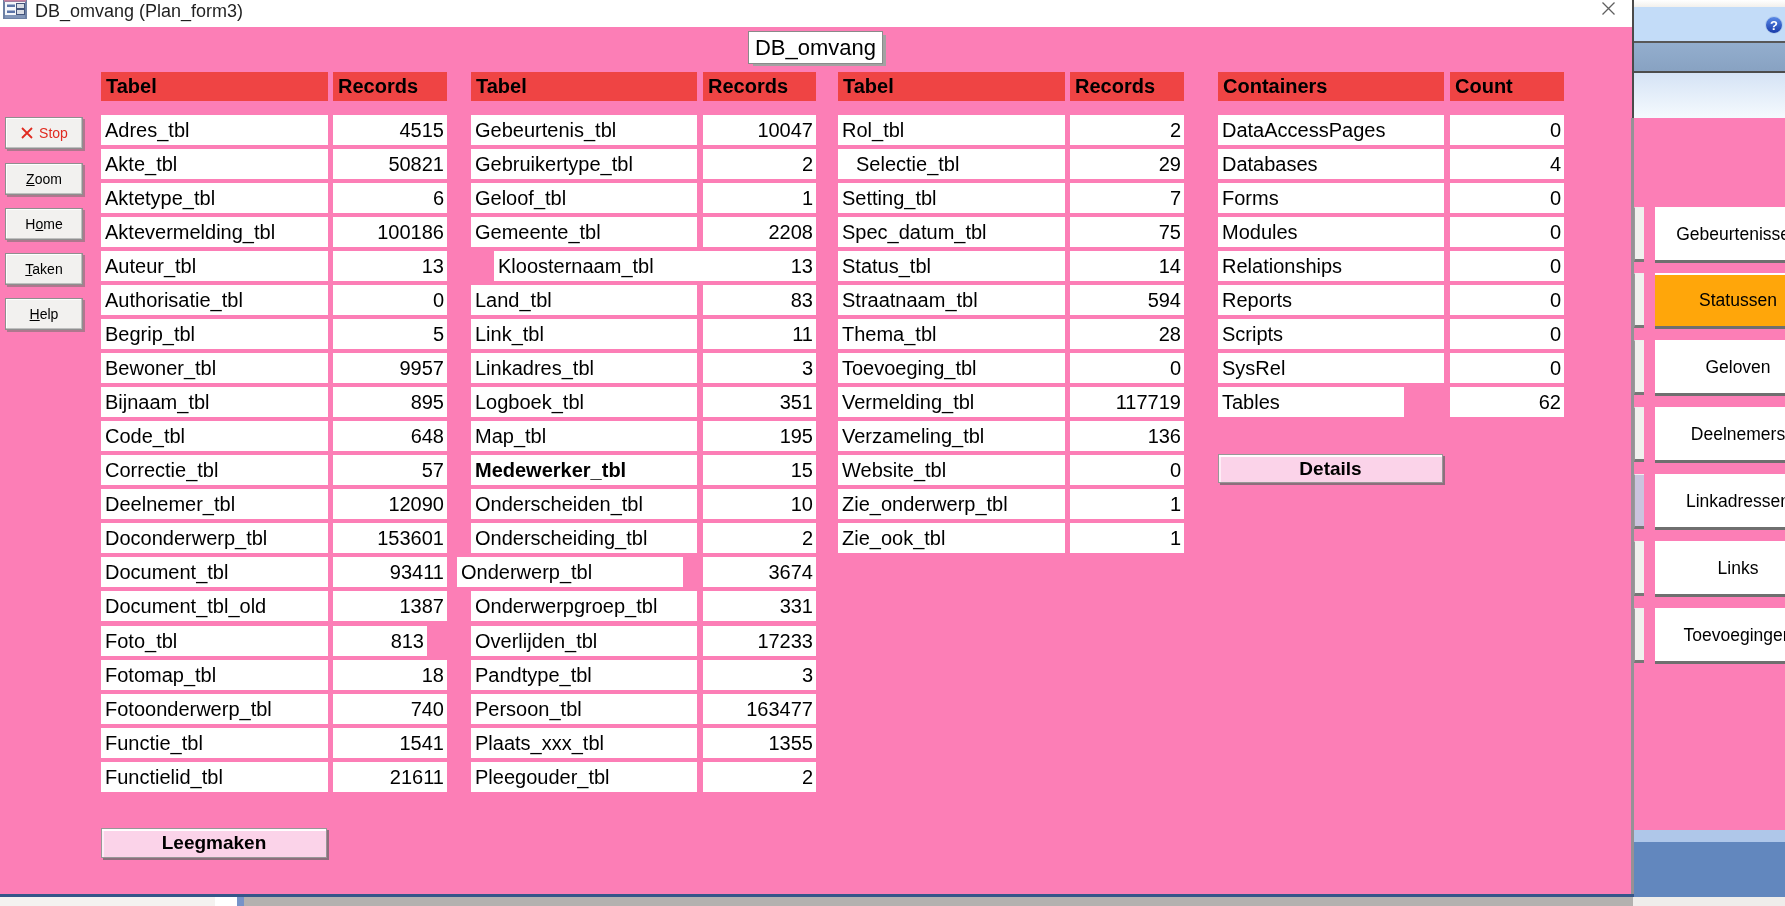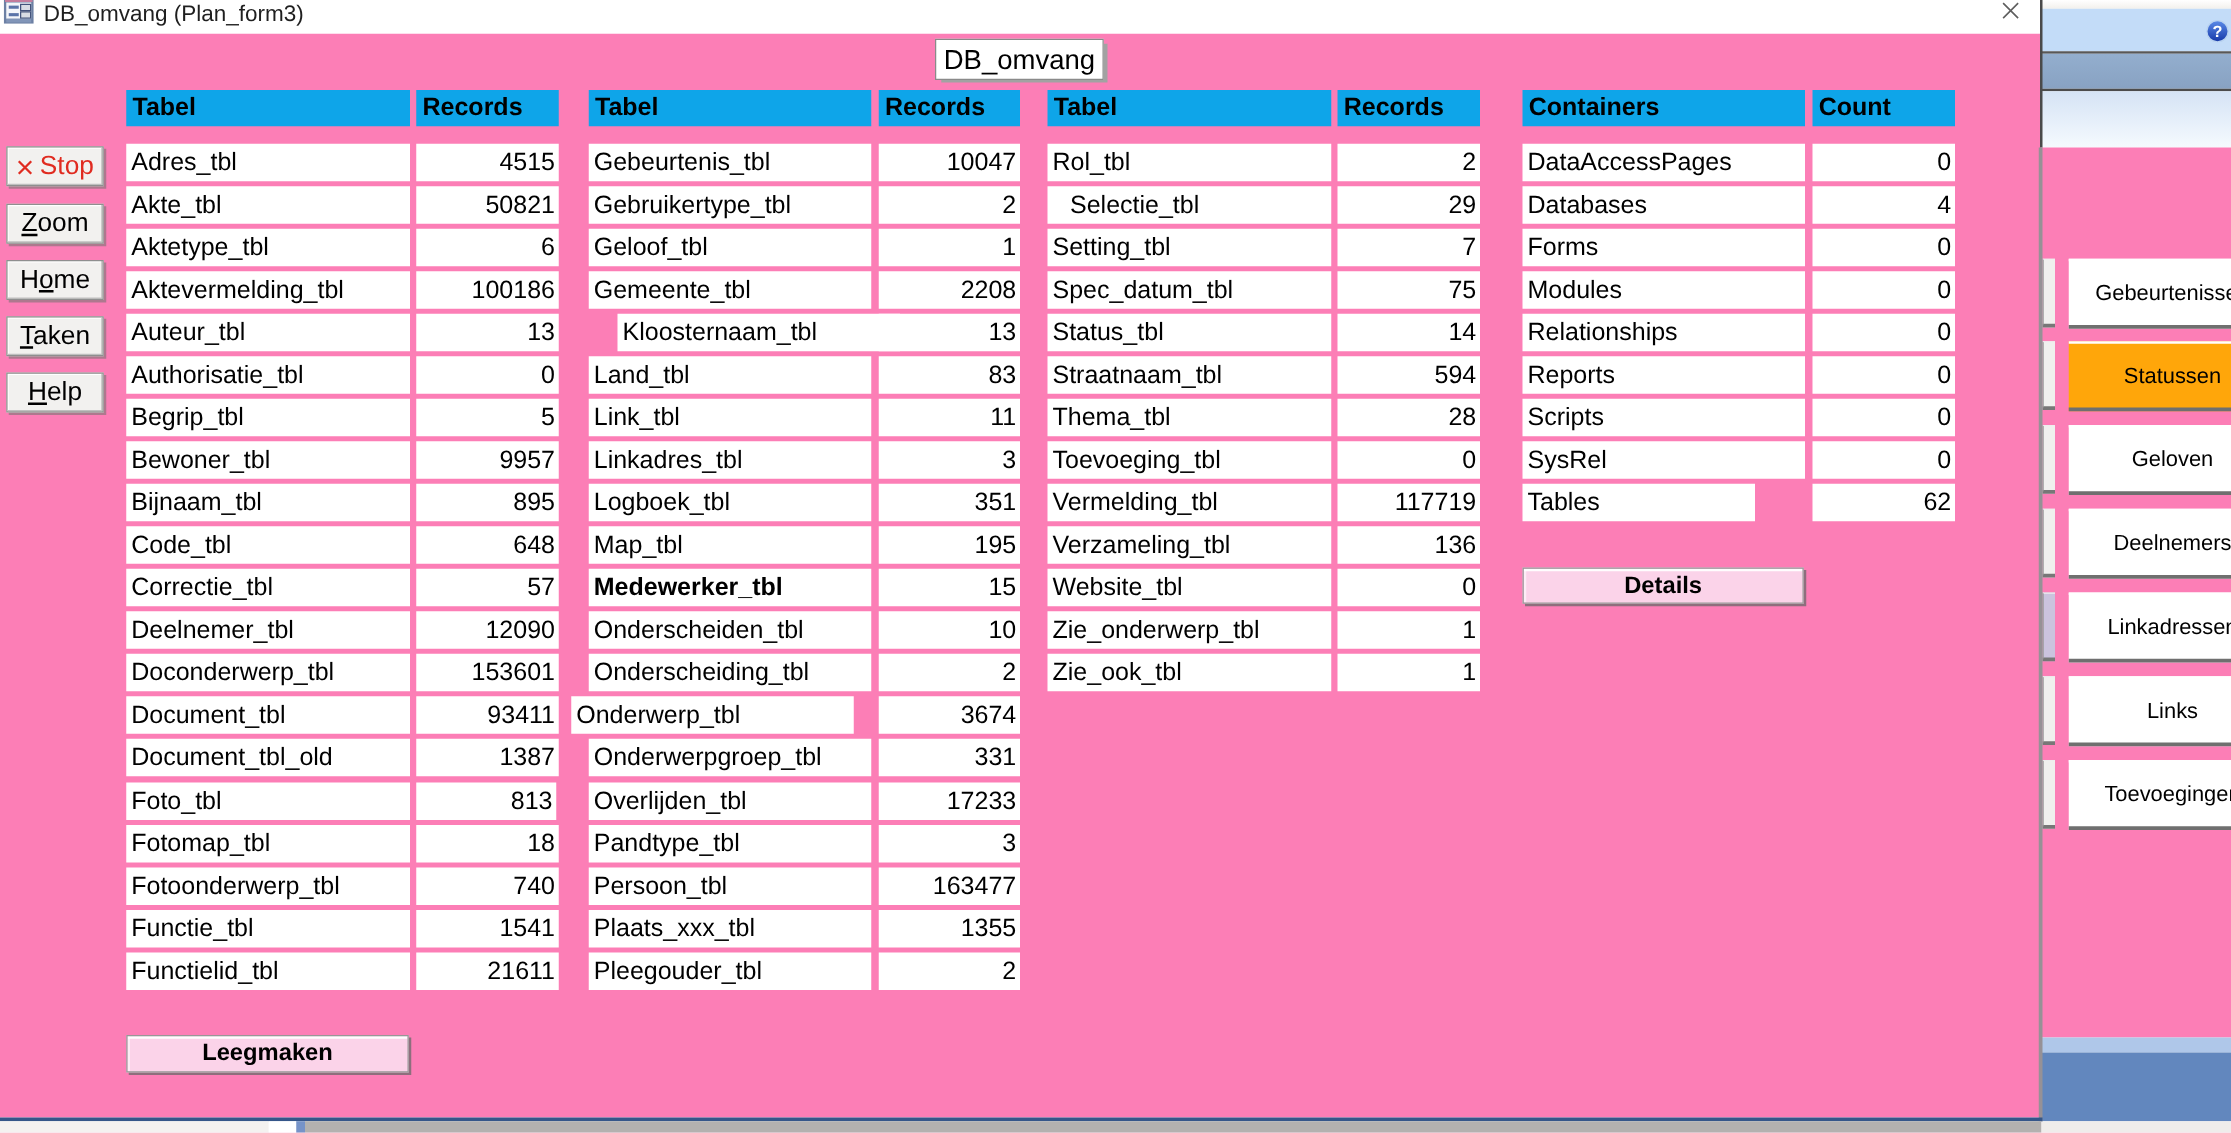--- a/index.html
+++ b/index.html
@@ -1,26 +1,26 @@
 <!DOCTYPE html>
 <html><head><meta charset="utf-8">
 <style>
 * {margin:0;padding:0;box-sizing:border-box;}
 html,body {width:1785px;height:906px;overflow:hidden;font-family:"Liberation Sans",sans-serif;background:#FFFFFF;}
 .abs {position:absolute;}
 #main {position:absolute;left:0;top:0;width:1633px;height:897px;}
 #titlebar {position:absolute;left:0;top:0;width:1633px;height:27px;background:#FFFFFF;}
 #titletext {position:absolute;left:35px;top:0.5px;font-size:18px;color:#1F1F1F;}
 #body {position:absolute;left:0;top:27px;width:1633px;height:867px;background:#FC7EB6;}
-.hdr {position:absolute;top:72px;height:29px;background:#0ea5e9;font-weight:bold;font-size:20px;line-height:29px;padding-left:5px;color:#000;}
+.hdr {position:absolute;top:72px;height:29px;background:#ef4444;font-weight:bold;font-size:20px;line-height:29px;padding-left:5px;color:#000;}
 .cl {position:absolute;height:30px;background:#FFFFFF;font-size:20px;line-height:30px;padding-left:4px;color:#000;white-space:nowrap;}
 .cr {position:absolute;height:30px;background:#FFFFFF;font-size:20px;line-height:30px;text-align:right;padding-right:3px;color:#000;}
 .lbtn {position:absolute;left:5px;width:78px;height:32px;background:#F2F1EF;border:1px solid #8F8F8F;
   box-shadow:2px 2px 0 rgba(110,115,110,.55), inset -1px -1px 0 #BFBFBF, inset 1px 1px 0 #FFFFFF;
-  font-size:21px;line-height:30px;text-align:center;color:#000;}
+  font-size:14px;line-height:30px;text-align:center;color:#000;}
 .pbtn {position:absolute;background:#FBD3E9;border:1px solid #979797;
   box-shadow:2px 2px 0 rgba(105,105,105,.75), inset 0 2px 0 rgba(255,255,255,.95), inset 2px 0 0 rgba(255,255,255,.6);
   font-weight:bold;font-size:19px;text-align:center;color:#000;}
 #dbbox {position:absolute;left:748px;top:31px;width:135px;height:33px;background:#FFFFFF;border:1px solid #8A8A8A;
   box-shadow:4px 3px 0 -1px #A2A2A2;font-size:22px;line-height:31px;text-align:center;color:#000;}
 .rbtn {position:absolute;left:1655px;width:166px;height:56px;box-sizing:border-box;border-top:2px solid #FFFFFF;border-bottom:3px solid #6F6F6F;
   font-size:17.5px;line-height:51px;text-align:center;color:#000;}
 .rstrip {position:absolute;left:1634px;width:10px;height:55px;box-sizing:border-box;border-left:1px solid #9A9A9A;border-top:1px solid #EEEEEE;border-bottom:3px solid #777;}
 </style></head>
 <body>
@@ -106,21 +106,21 @@
 <div class="cr" style="left:333px;top:455px;width:114px;">57</div>
 <div class="cl" style="left:101px;top:489px;width:227px;">Deelnemer_tbl</div>
 <div class="cr" style="left:333px;top:489px;width:114px;">12090</div>
 <div class="cl" style="left:101px;top:523px;width:227px;">Doconderwerp_tbl</div>
 <div class="cr" style="left:333px;top:523px;width:114px;">153601</div>
 <div class="cl" style="left:101px;top:557px;width:227px;">Document_tbl</div>
 <div class="cr" style="left:333px;top:557px;width:114px;">93411</div>
 <div class="cl" style="left:101px;top:591px;width:227px;">Document_tbl_old</div>
 <div class="cr" style="left:333px;top:591px;width:114px;">1387</div>
 <div class="cl" style="left:101px;top:626px;width:227px;">Foto_tbl</div>
-<div class="cr" style="left:333px;top:626px;width:112px;padding-left:44px;">813</div>
+<div class="cr" style="left:333px;top:626px;width:94px;padding-left:44px;">813</div>
 <div class="cl" style="left:101px;top:660px;width:227px;">Fotomap_tbl</div>
 <div class="cr" style="left:333px;top:660px;width:114px;">18</div>
 <div class="cl" style="left:101px;top:694px;width:227px;">Fotoonderwerp_tbl</div>
 <div class="cr" style="left:333px;top:694px;width:114px;">740</div>
 <div class="cl" style="left:101px;top:728px;width:227px;">Functie_tbl</div>
 <div class="cr" style="left:333px;top:728px;width:114px;">1541</div>
 <div class="cl" style="left:101px;top:762px;width:227px;">Functielid_tbl</div>
 <div class="cr" style="left:333px;top:762px;width:114px;">21611</div>
 <div class="hdr" style="left:471px;width:226px;">Tabel</div>
 <div class="hdr" style="left:703px;width:113px;">Records</div>

